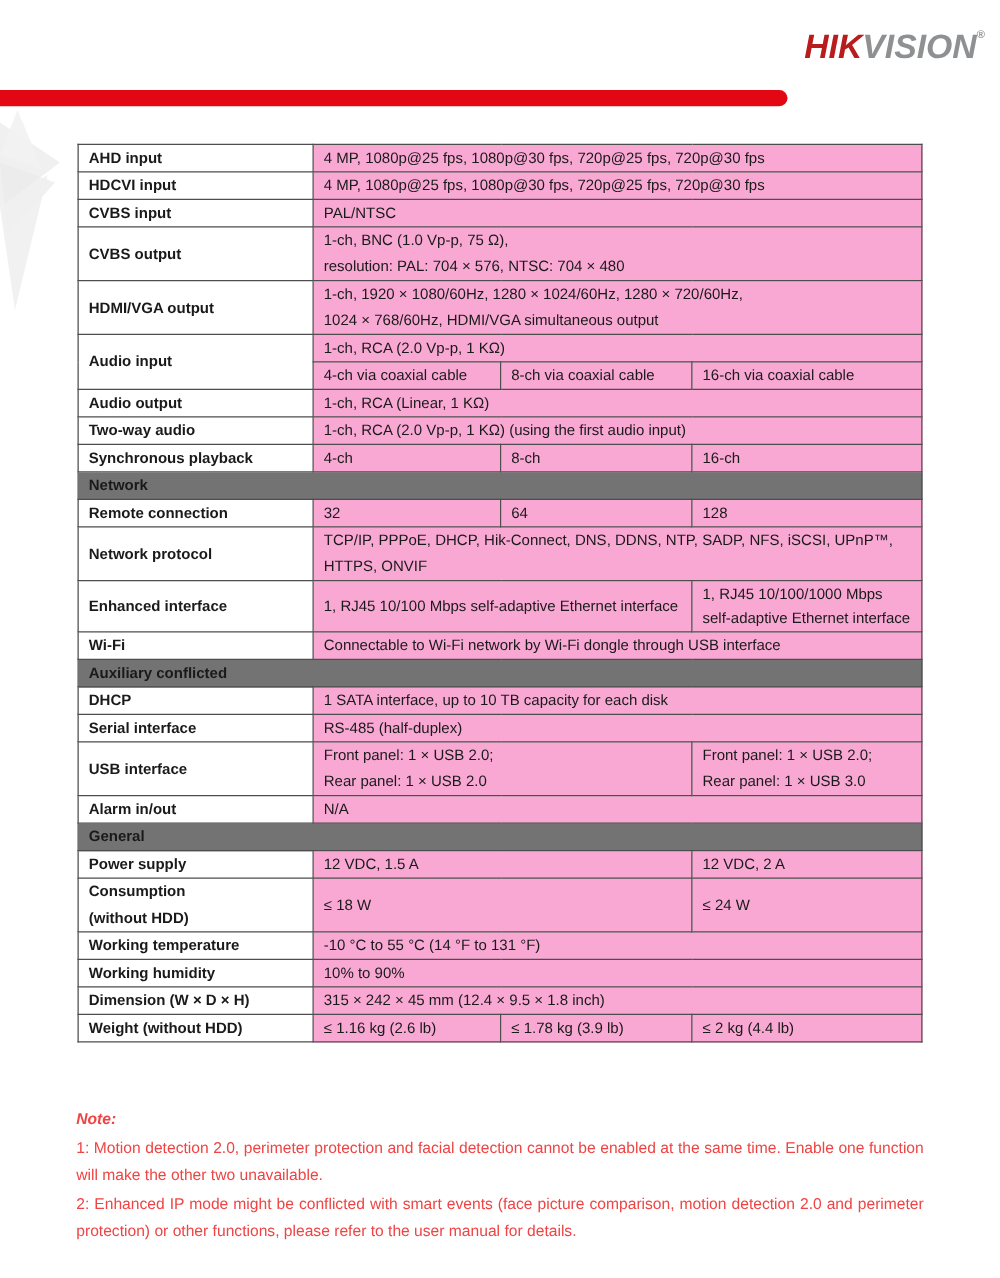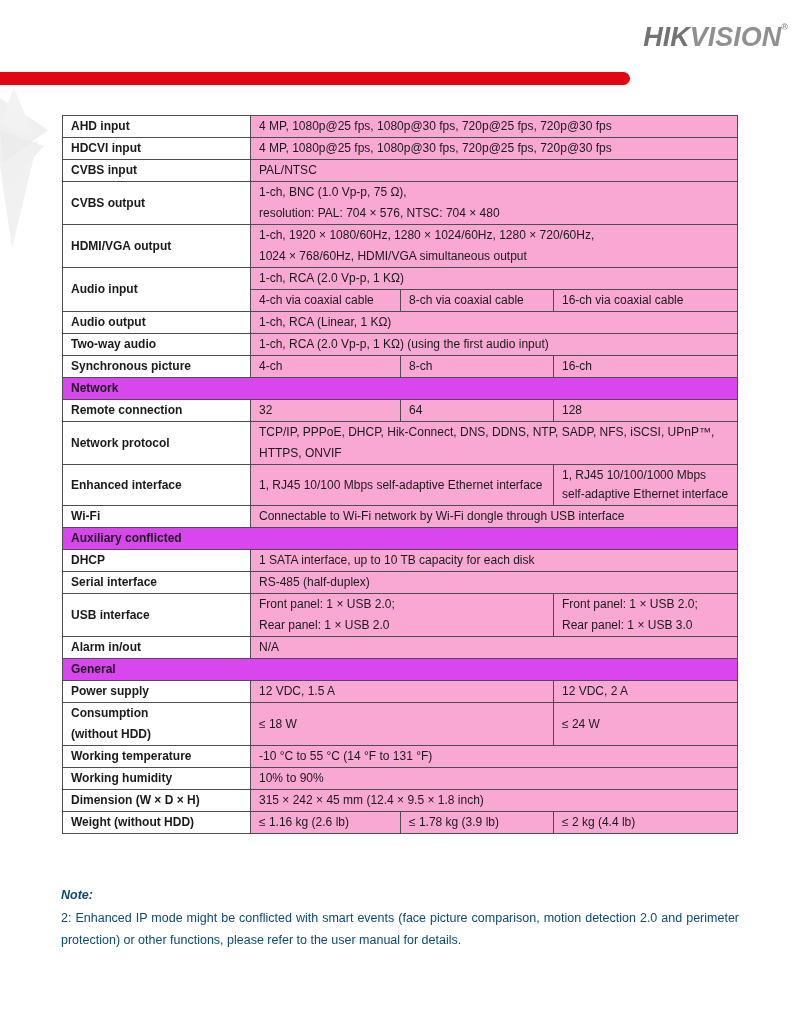--- a/index.html
+++ b/index.html
@@ -11,21 +11,21 @@
     overflow: hidden;
   }
   .page { position: absolute; inset: 0; }
 
   
   .logo {
     position: absolute; top: 22px; right: 12px;
     font-weight: bold; font-style: italic;
     font-size: 27px; letter-spacing: 0px; white-space: nowrap;
   }
-  .logo-red  { color: #737373; }
+  .logo-red  { color: #b91c1c; }
   .logo-gray { color: #8e9092; }
   .logo-mark { font-size: 9px; color: #8e9092; font-style: normal; vertical-align: 16px; }
 
   
   .red-bar {
     position: absolute; top: 72px; left: 0;
     width: 630px; height: 13px;
     background: #e30613;
     border-radius: 0 7px 7px 0;
   }
@@ -42,31 +42,31 @@
   .spec-table td {
     border: 1px solid #4d4d4d;
     padding: 0 8px;
     vertical-align: middle;
     font-size: 12px;
     color: #1a1a1a;
   }
   .spec-table td .line { line-height: 19px; padding: 1px 0; }
   .label-cell { font-weight: bold; color: #0d0d0d; }
   .section-cell {
-    background: #d946ef;
+    background: #737373;
     font-weight: bold; color: #0d0d0d;
     height: 21px; line-height: 21px;
   }
   .value-cell { background: #f9a8d4; }
 
   
   .notes {
     position: absolute; top: 884px; left: 61px;
     width: 678px;
-    font-size: 12.5px; color: #0c4a6e;
+    font-size: 12.5px; color: #ef4444;
     line-height: 22.5px;
   }
   .note-heading { font-weight: bold; font-style: italic; }
   .note-p { margin: 0; text-align: justify; }
 </style>
 </head>
 <body>
 
 <div class="page">
 
@@ -163,21 +163,21 @@
         <tr>
           <td class="label-cell">
             <div class="line">Two-way audio</div>
           </td>
           <td class="value-cell" colspan="3">
             <div class="line">1-ch, RCA (2.0 Vp-p, 1 KΩ) (using the first audio input)</div>
           </td>
         </tr>
         <tr>
           <td class="label-cell">
-            <div class="line">Synchronous picture</div>
+            <div class="line">Synchronous playback</div>
           </td>
           <td class="value-cell">
             <div class="line">4-ch</div>
           </td>
           <td class="value-cell">
             <div class="line">8-ch</div>
           </td>
           <td class="value-cell">
             <div class="line">16-ch</div>
           </td>
@@ -329,16 +329,17 @@
           </td>
           <td class="value-cell">
             <div class="line">≤ 2 kg (4.4 lb)</div>
           </td>
         </tr>
       </tbody>
   </table>
 
   <div class="notes">
     <div class="note-heading">Note:</div>
+    <p class="note-p">1: Motion detection 2.0, perimeter protection and facial detection cannot be enabled at the same time. Enable one function will make the other two unavailable.</p>
     <p class="note-p">2: Enhanced IP mode might be conflicted with smart events (face picture comparison, motion detection 2.0 and perimeter protection) or other functions, please refer to the user manual for details.</p>
   </div>
 
 </div>
 
 </body></html>

